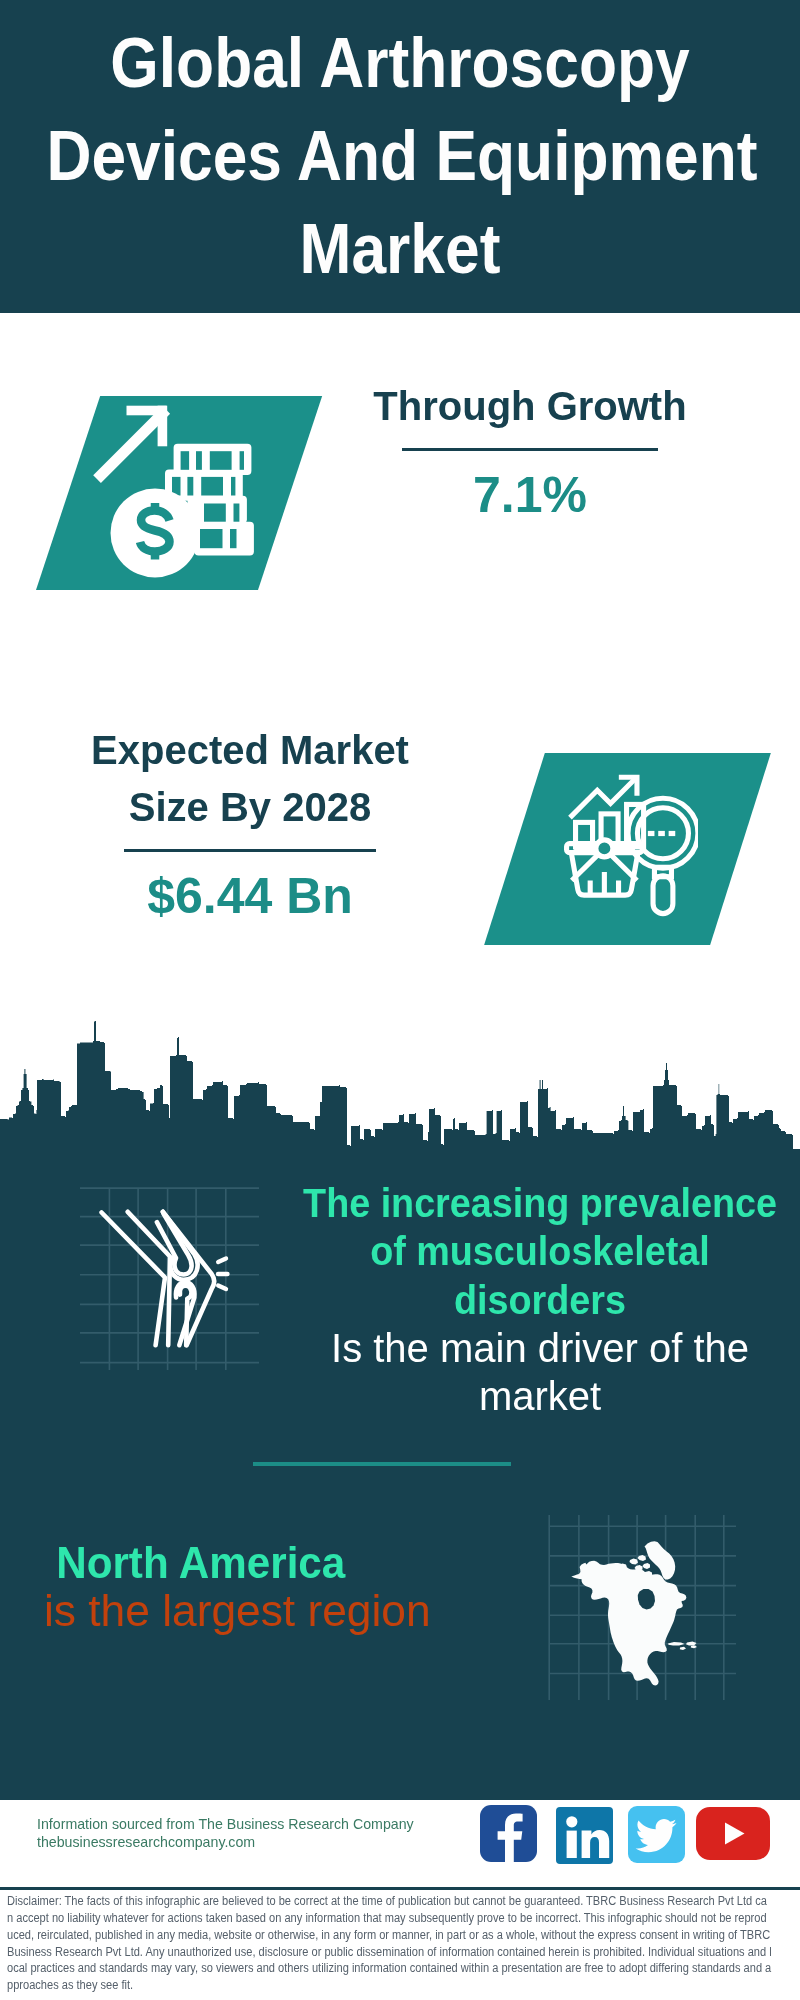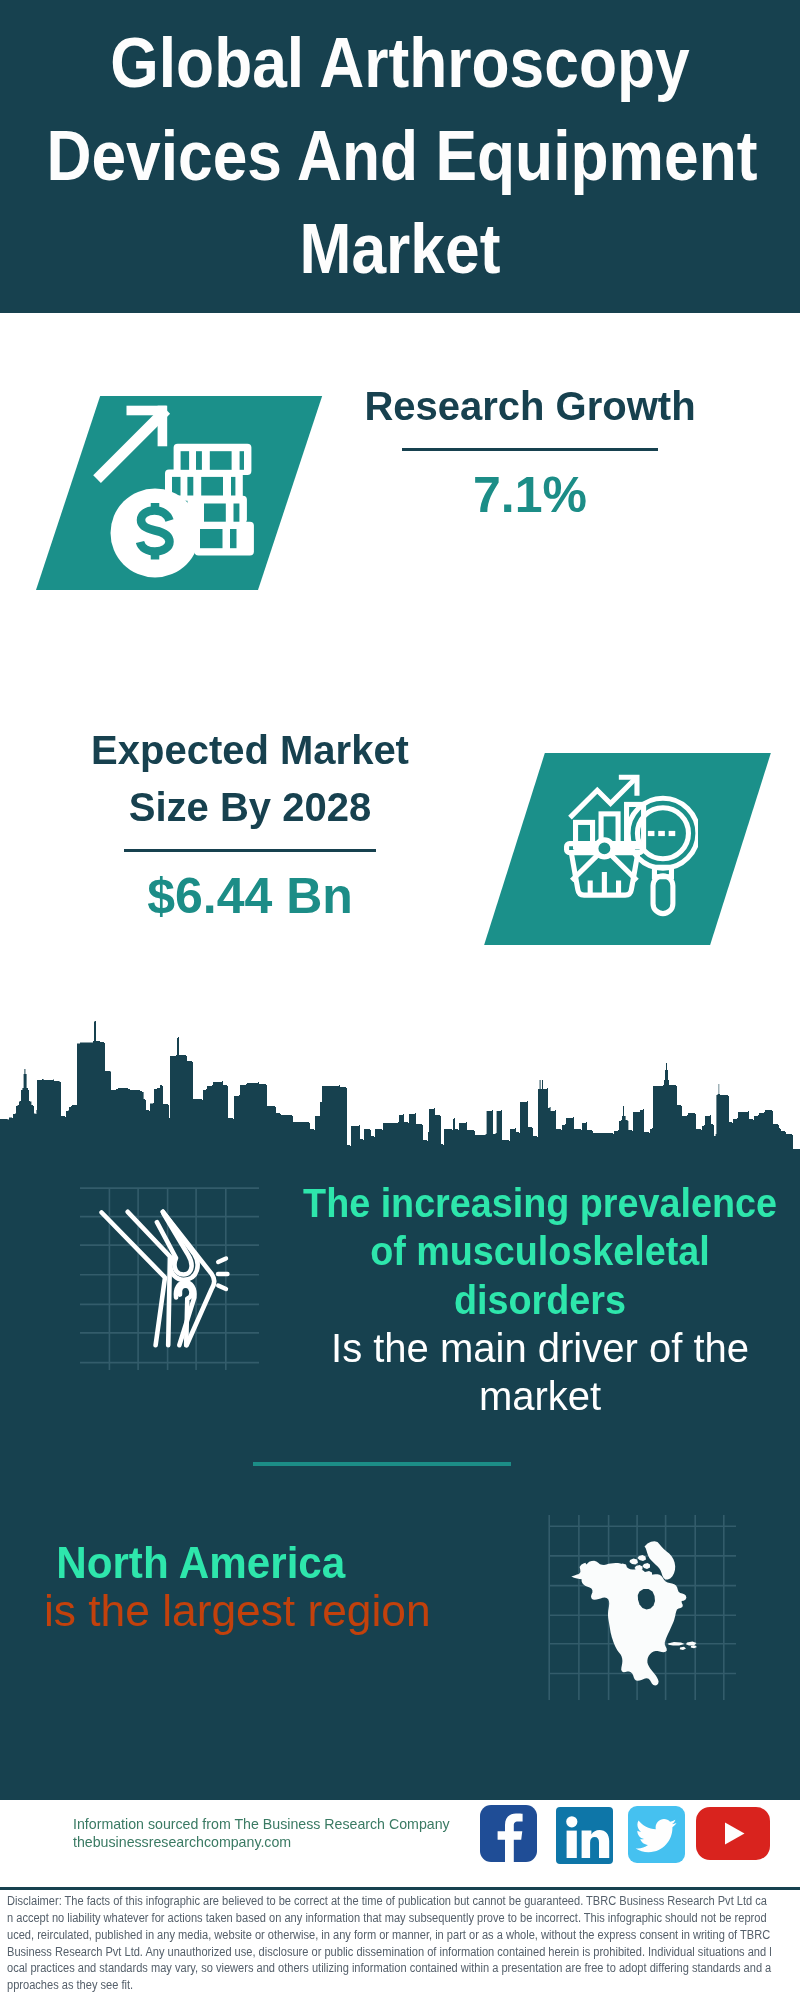--- a/index.html
+++ b/index.html
@@ -51,21 +51,21 @@
 
   .region{position:absolute;left:44px;top:1538px;width:510px;text-align:left;}
   .region .hl{color:#2ee6ac;font-size:44.3px;font-weight:bold;line-height:49px;white-space:nowrap;transform:scaleX(0.952);}
   .region .sub{color:#c2410c;font-size:44.3px;font-weight:normal;line-height:48px;white-space:nowrap;}
   .region .sub span{display:block;}
   .mapicon{position:absolute;left:548px;top:1512px;width:190px;height:190px;}
 
   
   .footer{position:absolute;left:0;top:0;width:800px;height:2000px;}
   .src{position:absolute;left:37px;top:1814.5px;width:460px;color:#3a7a63;font-size:14.2px;line-height:18.5px;}
-  .src div{white-space:nowrap;margin-left:36px;}
+  .src div{white-space:nowrap;}
   .social{position:absolute;left:480px;top:1805px;}
   .social .s{position:absolute;display:block;}
   .social .fb{left:0;top:0;width:57px;height:57px;}
   .social .li{left:76.2px;top:1.9px;width:57px;height:57px;}
   .social .tw{left:147.5px;top:0.8px;width:57px;height:57px;}
   .social .yt{left:215.6px;top:2.4px;width:74px;height:53px;}
   .disc{position:absolute;left:6.9px;top:1893px;width:850px;color:#55606b;font-size:12.3px;line-height:16.85px;text-align:left;word-break:break-all;transform:scaleX(0.9);transform-origin:left top;}
   .sep{position:absolute;left:0;top:1886.7px;width:800px;height:3px;background:#17414f;}
 </style>
 </head>
@@ -116,21 +116,21 @@
         <path d="M79.5,120.5 C77.5,114 71.5,110.5 64.5,110.5 C56.5,110.5 51,114.5 51,120
                  C51,126 57,128.8 65,130.5 C73,132.2 79.5,135.5 79.5,141.8
                  C79.5,147.5 73,151.5 65,151.5 C57.5,151.5 51.5,148 50,142"></path>
         <path d="M65,103 L65,110.5 M65,151.5 L65,159.5"></path>
       </g>
     </svg>
   </div>
 
   <div class="stat stat1">
     <div class="lbl">
-        <span>Research Growth</span>
+        <span>Through Growth</span>
       </div>
     <div class="rule"></div>
     <div class="val">7.1%</div>
   </div>
 
   <div class="stat stat2">
     <div class="lbl">
         <span>Expected Market</span>
         <span>Size By 2028</span>
       </div>

